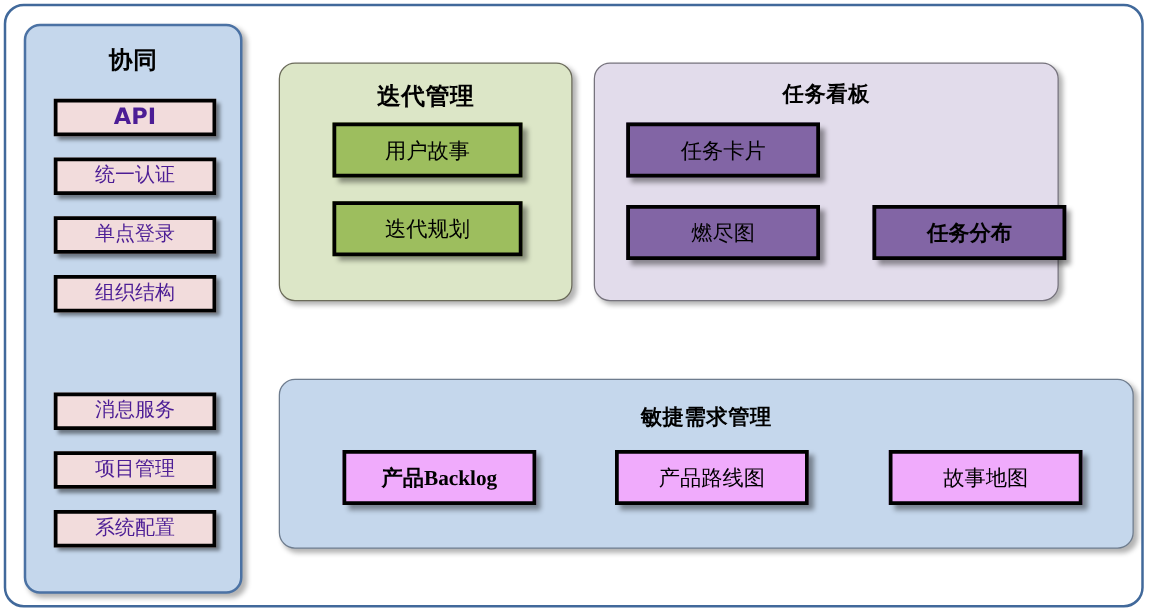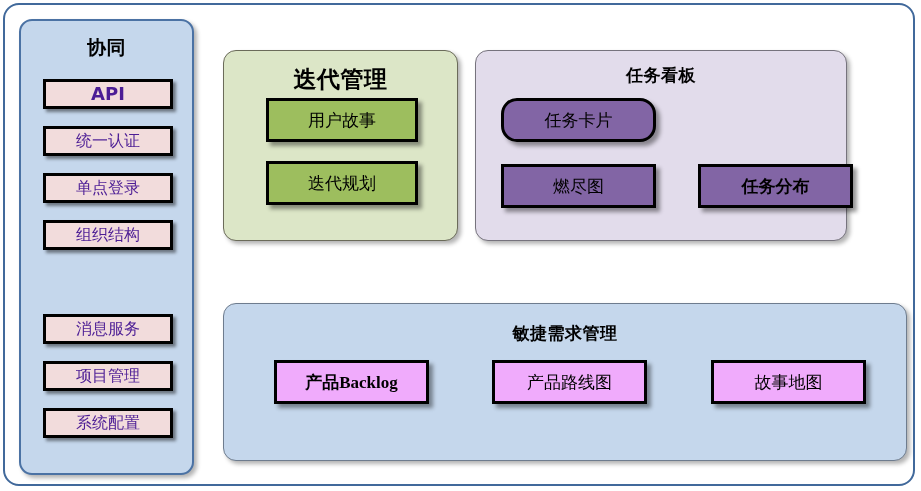--- a/index.html
+++ b/index.html
@@ -85,21 +85,21 @@
   #iteration-panel {
     left: 218px;
     top: 45px;
     width: 235px;
     height: 191px;
     background: #DCE6C7;
     border: 1.5px solid #6B6B5A;
   }
   #iteration-panel .panel-title {
     top: 13px;
-    font-size: 23px;
+    font-size: 19px;
   }
   .green-box {
     position: absolute;
     left: 42px;
     width: 152px;
     height: 44px;
     box-sizing: border-box;
     background: #9DBE5E;
     border: 3px solid #000000;
     box-shadow: 4px 4px 4px rgba(0,0,0,0.40);
@@ -137,21 +137,21 @@
     font-size: 17px;
     color: #000000;
   }
   .purple-box.bold { font-weight: bold; }
 
   
   #agile-panel {
     left: 218px;
     top: 298px;
     width: 684px;
-    height: 158px;
+    height: 136px;
     background: #C5D7EC;
     border: 1.5px solid #6E7C8E;
   }
   #agile-panel .panel-title {
     top: 18px;
     font-size: 17px;
   }
   .blue-box {
     position: absolute;
     top: 56px;
@@ -189,21 +189,21 @@
   <div class="panel" id="iteration-panel">
     <div class="panel-title">迭代管理</div>
 
     <div class="green-box" style="top:47px;">用户故事</div>
     <div class="green-box" style="top:110px;">迭代规划</div>
   </div>
 
   <div class="panel" id="taskboard-panel">
     <div class="panel-title">任务看板</div>
 
-    <div class="purple-box" style="left:25px;  top:47px;border-radius:16px;">任务卡片</div>
+    <div class="purple-box" style="left:25px;  top:47px;">任务卡片</div>
     <div class="purple-box" style="left:25px;  top:113px;">燃尽图</div>
     <div class="purple-box bold" style="left:222px; top:113px;">任务分布</div>
   </div>
 
   <div class="panel" id="agile-panel">
     <div class="panel-title">敏捷需求管理</div>
 
     <div class="blue-box bold" style="left:50px;">产品Backlog</div>
     <div class="blue-box" style="left:268px;">产品路线图</div>
     <div class="blue-box" style="left:487px;">故事地图</div>

